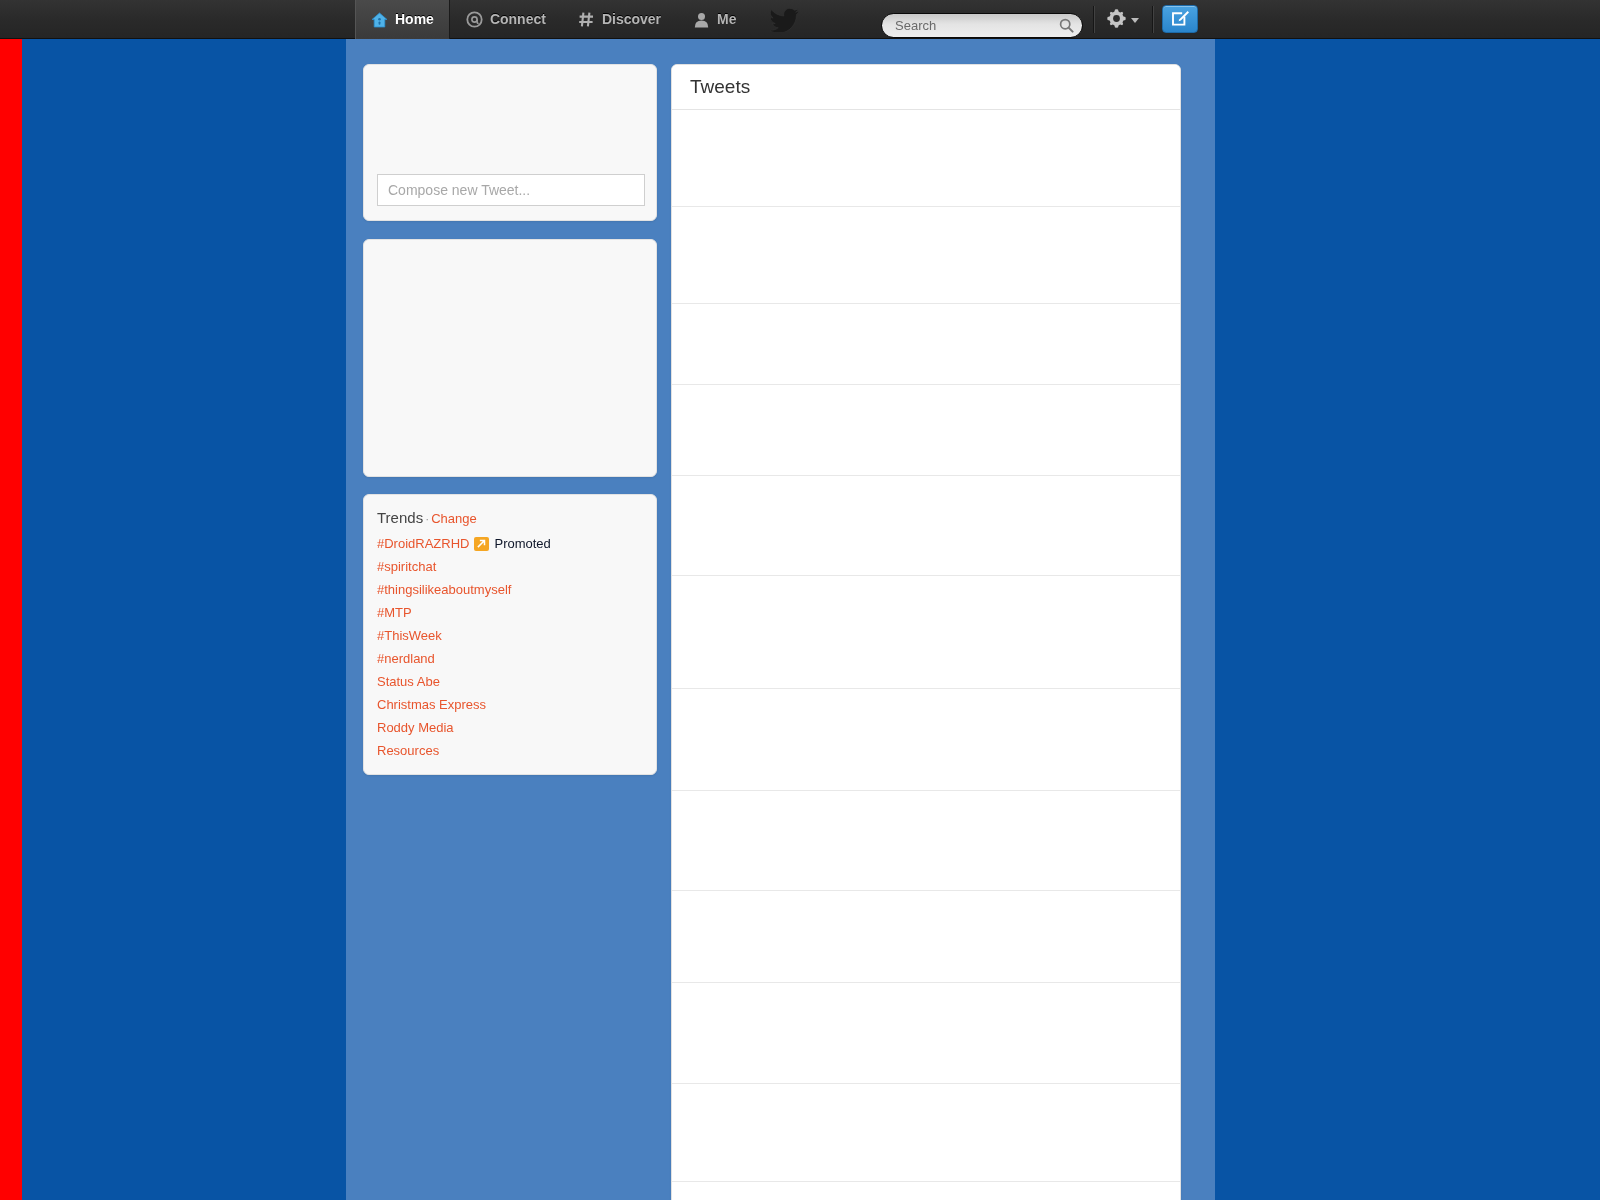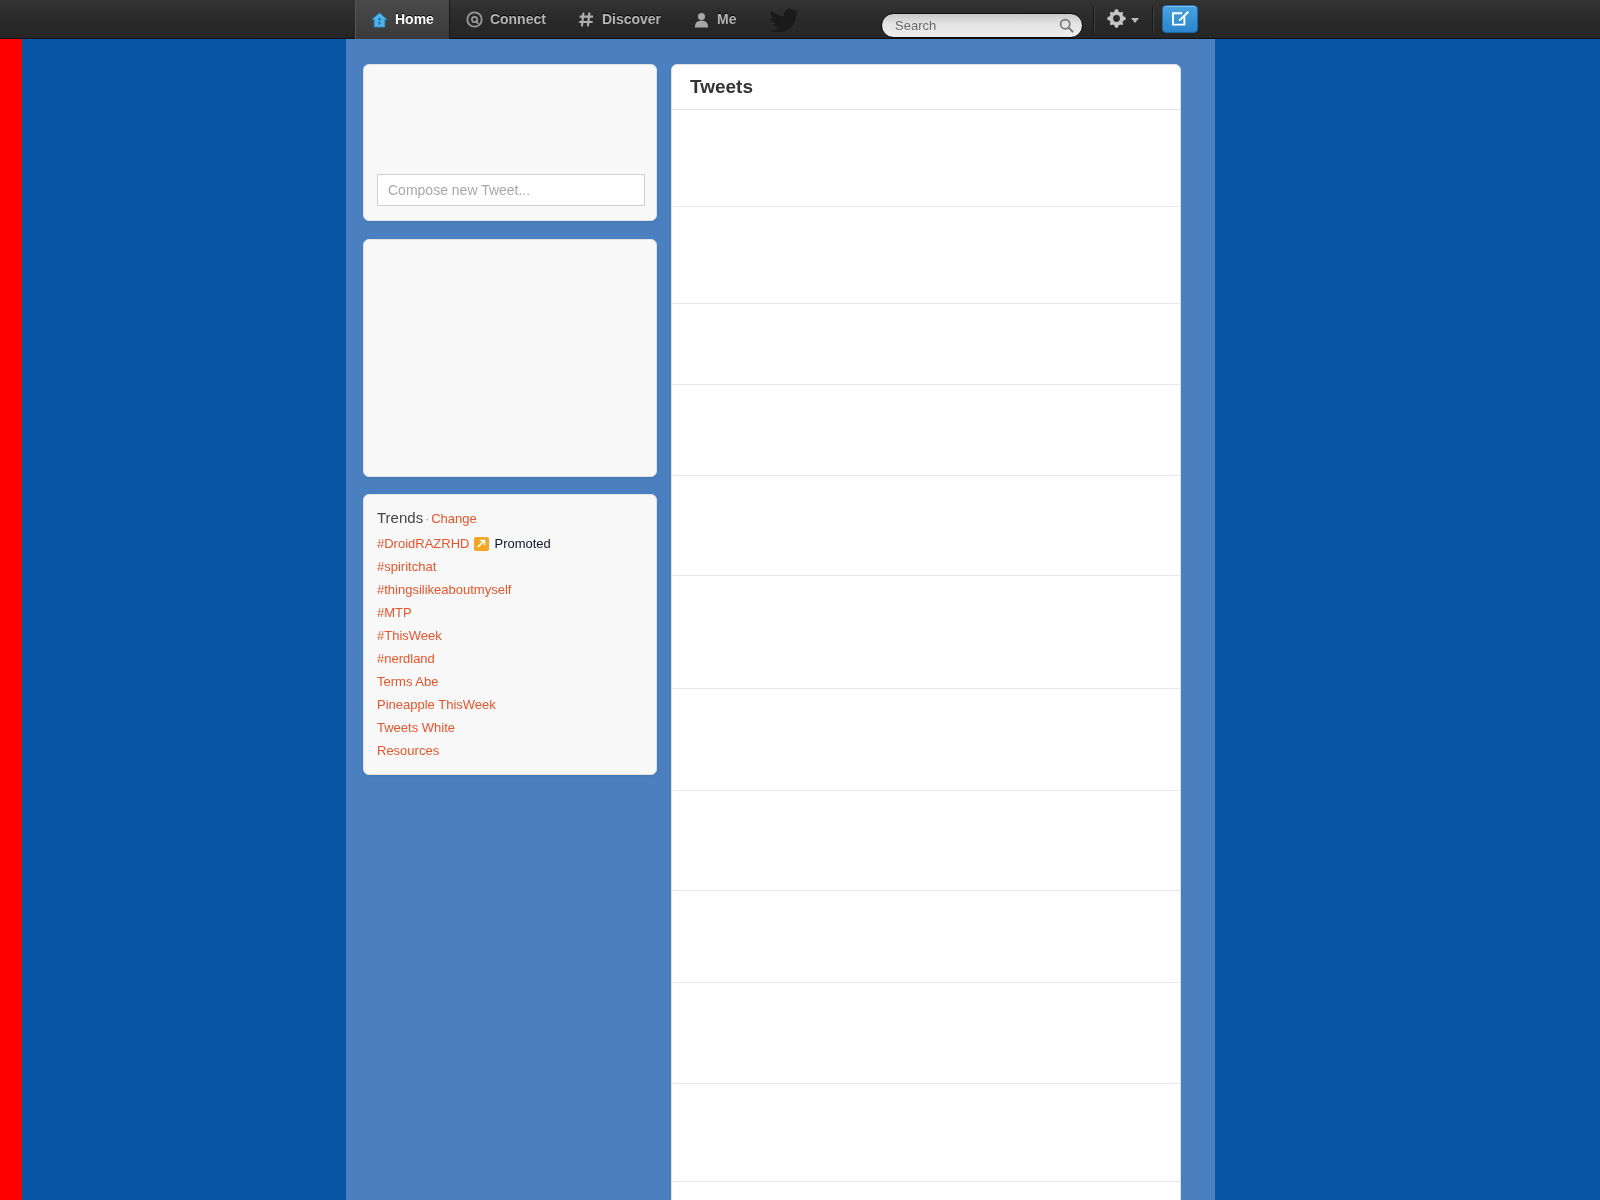--- a/index.html
+++ b/index.html
@@ -251,21 +251,21 @@
   .tweets-header {
     height: 45px;
     display: flex;
     align-items: center;
     padding: 0 18px;
     border-bottom: 1px solid #e4e4e4;
     background: #fff;
   }
   .tweets-title {
     font-size: 19px;
-    font-weight: bold;
+    font-weight: normal;
     color: #333;
   }
   .tweet-row {
     border-bottom: 1px solid #e8e8e8;
     background: #fff;
   }
 </style>
 </head>
 <body>
 
@@ -398,27 +398,27 @@
       <div class="trend-item">
         <span>#MTP</span>
       </div>
       <div class="trend-item">
         <span>#ThisWeek</span>
       </div>
       <div class="trend-item">
         <span>#nerdland</span>
       </div>
       <div class="trend-item">
-        <span>Terms Abe</span>
-      </div>
-      <div class="trend-item">
-        <span>Pineapple ThisWeek</span>
-      </div>
-      <div class="trend-item">
-        <span>Tweets White</span>
+        <span>Status Abe</span>
+      </div>
+      <div class="trend-item">
+        <span>Christmas Express</span>
+      </div>
+      <div class="trend-item">
+        <span>Roddy Media</span>
       </div>
       <div class="trend-item">
         <span>Resources</span>
       </div>
     </div>
 
 
   </div>
 
   <div class="col-right">

